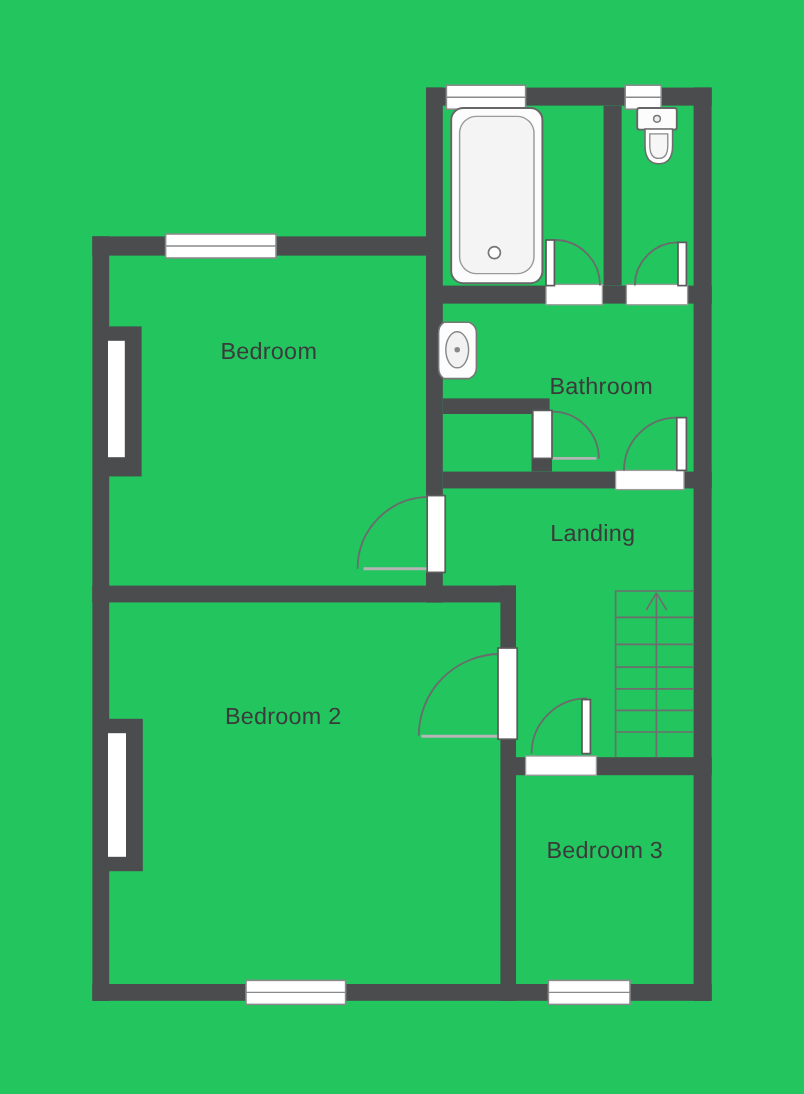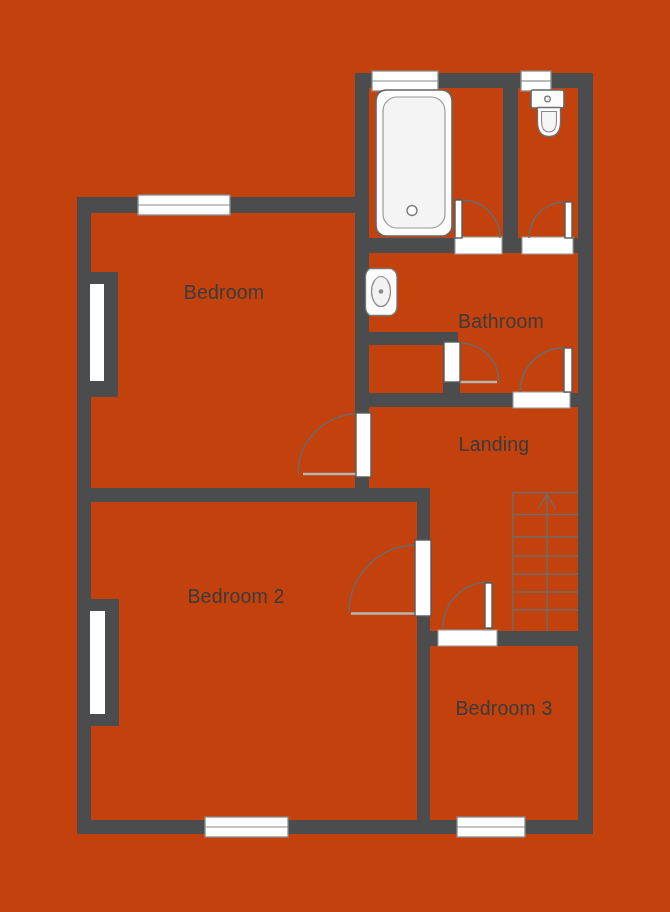--- a/index.html
+++ b/index.html
@@ -1,16 +1,16 @@
 <!DOCTYPE html>
 <html><head>
 <meta charset="utf-8">
 <style>
   html,body{margin:0;padding:0;background:#ffffff;}
-  .stage{position:relative;width:670px;height:912px;background:#c2410c;overflow:hidden;
+  .stage{position:relative;width:670px;height:912px;background:#22c55e;overflow:hidden;
          font-family:"Liberation Sans", sans-serif;}
   svg{display:block;}
   .room-label{fill:#3b3b3b;font-size:19.5px;letter-spacing:0.2px;
               font-family:"Liberation Sans", sans-serif;}
   .wall{fill:#4a4c4e;stroke:none;}
   .void{fill:#ffffff;stroke:none;}
   .win{fill:#ffffff;stroke:#8a8a8a;stroke-width:1.3;}
   .winline{stroke:#8a8a8a;stroke-width:1.2;}
   .thresh{fill:#ffffff;stroke:#9a9a9a;stroke-width:1.1;}
   .leaf{fill:#ffffff;stroke:#5a5a5a;stroke-width:1.4;}

